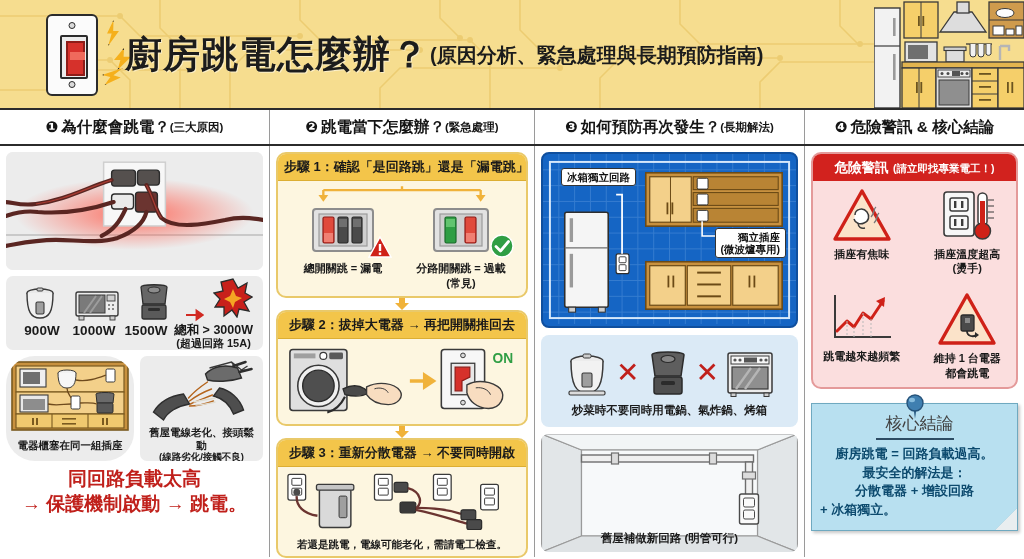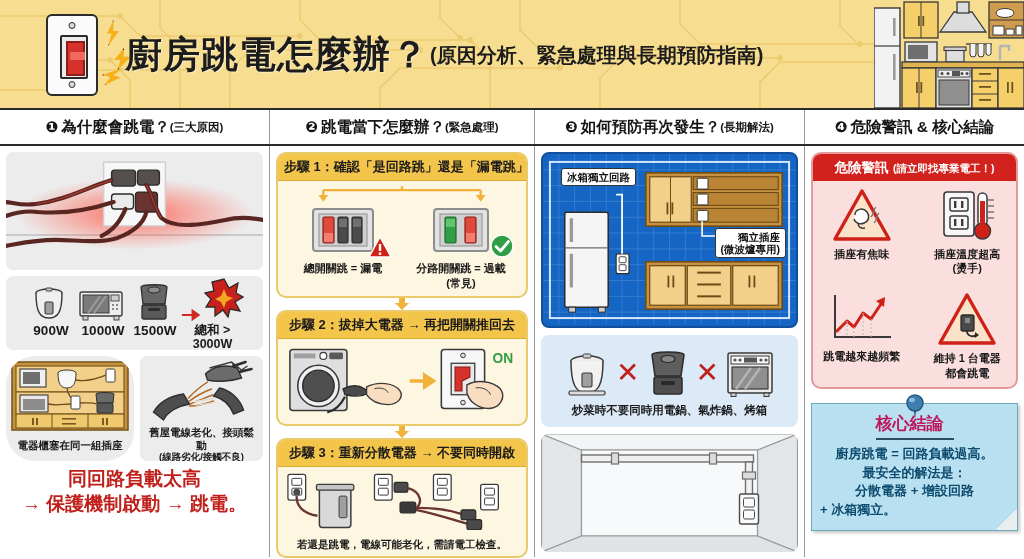--- a/index.html
+++ b/index.html
@@ -107,21 +107,21 @@
     padding: 6px;
   }
   .col:last-child { border-right: none; }
 
   
   .panel-gray {
     background: #ececec; border-radius: 7px;
     position: relative; overflow: hidden;
   }
   .p1-outlet { height: 118px; margin-bottom: 6px; }
-  .p1-watt { height: 74px; margin-bottom: 6px; padding: 4px 19px 0; }
+  .p1-watt { height: 74px; margin-bottom: 6px; padding: 4px 10px 0; }
   .watt-row { display: flex; align-items: flex-end; justify-content: space-between; height: 42px; }
   .watt-item { display: flex; flex-direction: column; align-items: center; width: 48px; }
   .watt-label-row { display: flex; justify-content: space-between; margin-top: 1px; }
   .watt-lab { font-size: 13.5px; font-weight: bold; color: #1a1a1a; width: 52px; text-align: center; }
   .watt-sum { font-size: 12.5px; font-weight: bold; color: #1a1a1a; text-align: center; line-height: 1.15; }
   .watt-sum .small { font-size: 11px; }
 
   .p1-two { display: flex; gap: 6px; height: 105px; margin-bottom: 4px; }
   .p1-cab { width: 128px; padding: 4px; border-radius: 29px; }
   .p1-wire { flex: 1; padding: 4px; }
@@ -206,21 +206,21 @@
     font-size: 11px; font-weight: bold; color: #1a1a1a;
     line-height: 1.2; margin-top: 1px;
   }
   .concl-note {
     position: relative; margin-top: 14px;
     background: #b8e0f0; border: 1.5px solid #6fa9c0;
     padding: 8px 8px 10px;
     box-shadow: 2px 2px 3px rgba(0,0,0,.22);
   }
   .concl-title {
-    text-align: left; font-size: 17px; font-weight: bold; color: #be185d;
+    text-align: right; font-size: 17px; font-weight: normal; color: #404040;
     border-bottom: 2px solid #2d4c63; padding-bottom: 3px;
     width: 78px; margin: 0 auto 5px;
   }
   .concl-body { font-size: 13px; font-weight: bold; color: #0c4a6e; line-height: 1.45; }
   .concl-body div { text-align: center; }
   .concl-body div.l { text-align: left; }
   .pin {
     position: absolute; left: 50%; top: -11px; transform: translateX(-50%);
   }
   .fold {
@@ -806,20 +806,21 @@
 
         <rect x="204" y="28" width="7" height="50" fill="#f0f0f0" stroke="#6e6e6e" stroke-width="1.4"></rect>
         <rect x="201" y="38" width="13" height="7" fill="#dcdcdc" stroke="#6e6e6e" stroke-width="1.2"></rect>
 
         <rect x="198" y="60" width="19" height="30" rx="2" fill="#fafafa" stroke="#4a4a4a" stroke-width="1.4"></rect>
         <g fill="none" stroke="#4a4a4a" stroke-width="1">
             <rect x="202" y="64" width="11" height="9" rx="1.5"></rect>
             <rect x="202" y="76" width="11" height="9" rx="1.5"></rect>
           </g>
       </svg>
+      <div class="conduit-cap">舊屋補做新回路 (明管可行)</div>
     </div>
   </div>
 
   <div class="col c4">
 
     <div class="danger-card">
       <div class="danger-head">
         <span class="t1">危險警訊</span>
         <span class="t2">(請立即找專業電工！)</span>
       </div>

